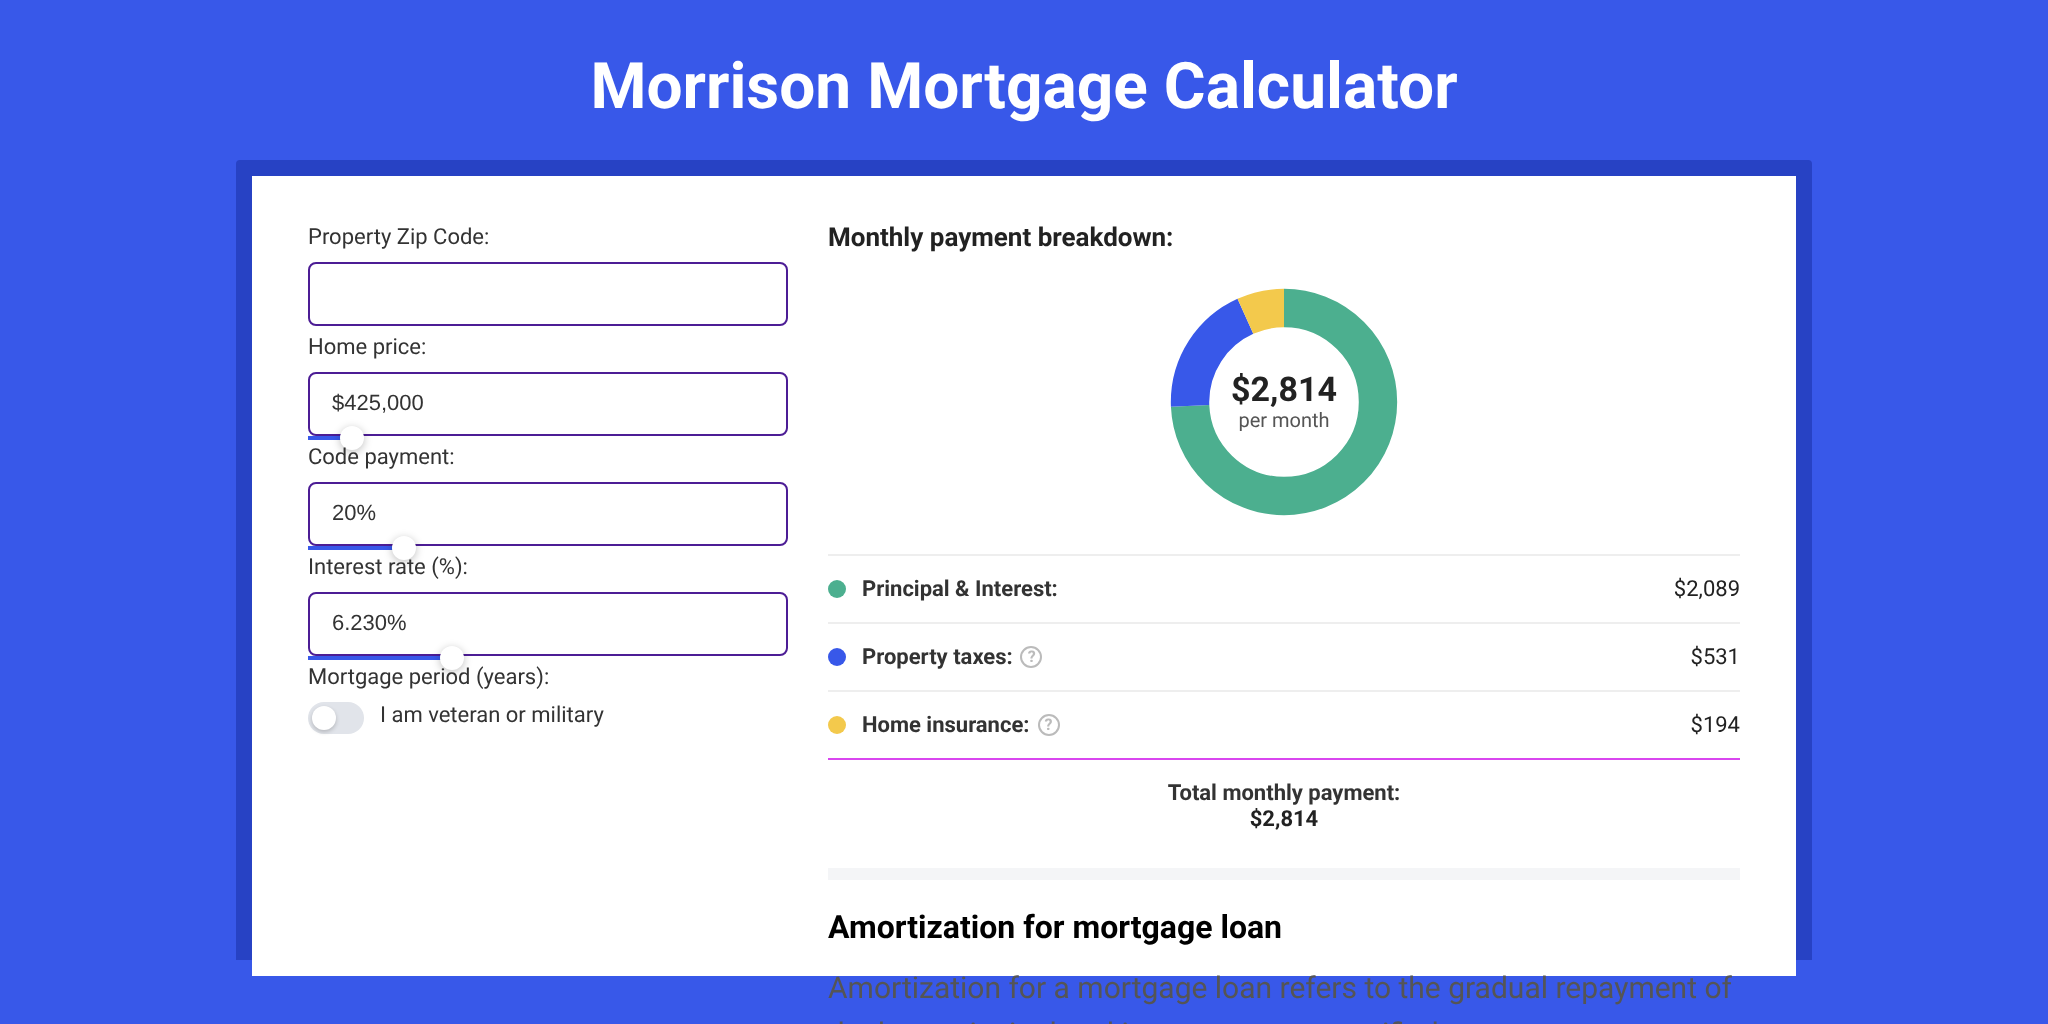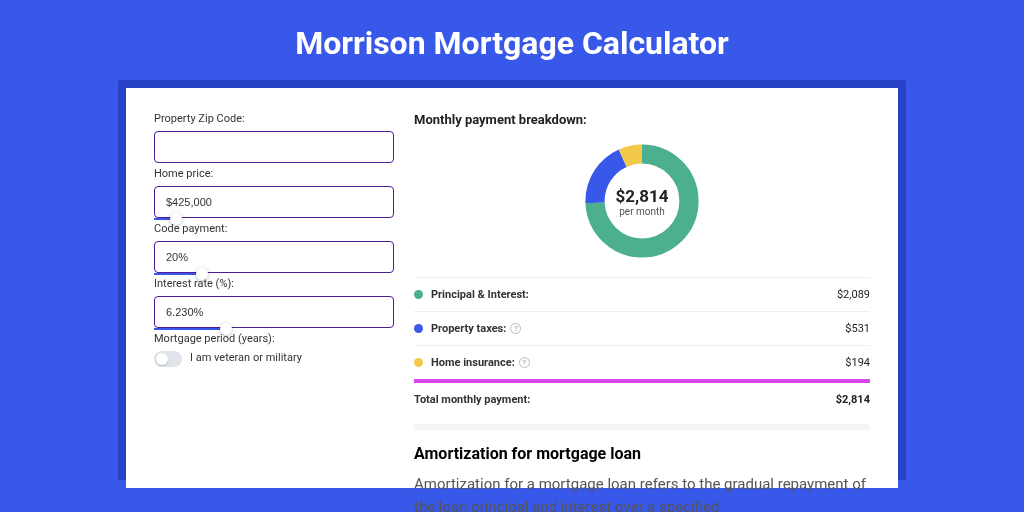--- a/index.html
+++ b/index.html
@@ -118,23 +118,24 @@
       display: flex; align-items: center;
       padding: 10px 0;
       border-top: 1px solid #eee;
       font-size: 11px;
     }
     .legend-row:first-of-type { border-top: 1px solid #eee; }
     .dot { width: 9px; height: 9px; border-radius: 50%; margin-right: 8px; }
     .legend-label { flex: 1; color: #333; display: flex; align-items: center; gap: 4px; font-weight: bold; }
     .legend-val { color: #222; }
     .total-row {
-      border-top: 4px solid #d946ef;
+      border-top: 1px solid #d946ef;
       padding: 10px 0;
       font-weight: 700;
+      flex-direction: column;
     }
     .help-icon {
       display: inline-flex; align-items: center; justify-content: center;
       width: 11px; height: 11px; border-radius: 50%;
       border: 1px solid #bbb; color: #bbb;
       font-size: 8px;
     }
     .amort {
       margin-top: 8px;
       border-top: 6px solid #f4f5f7;

